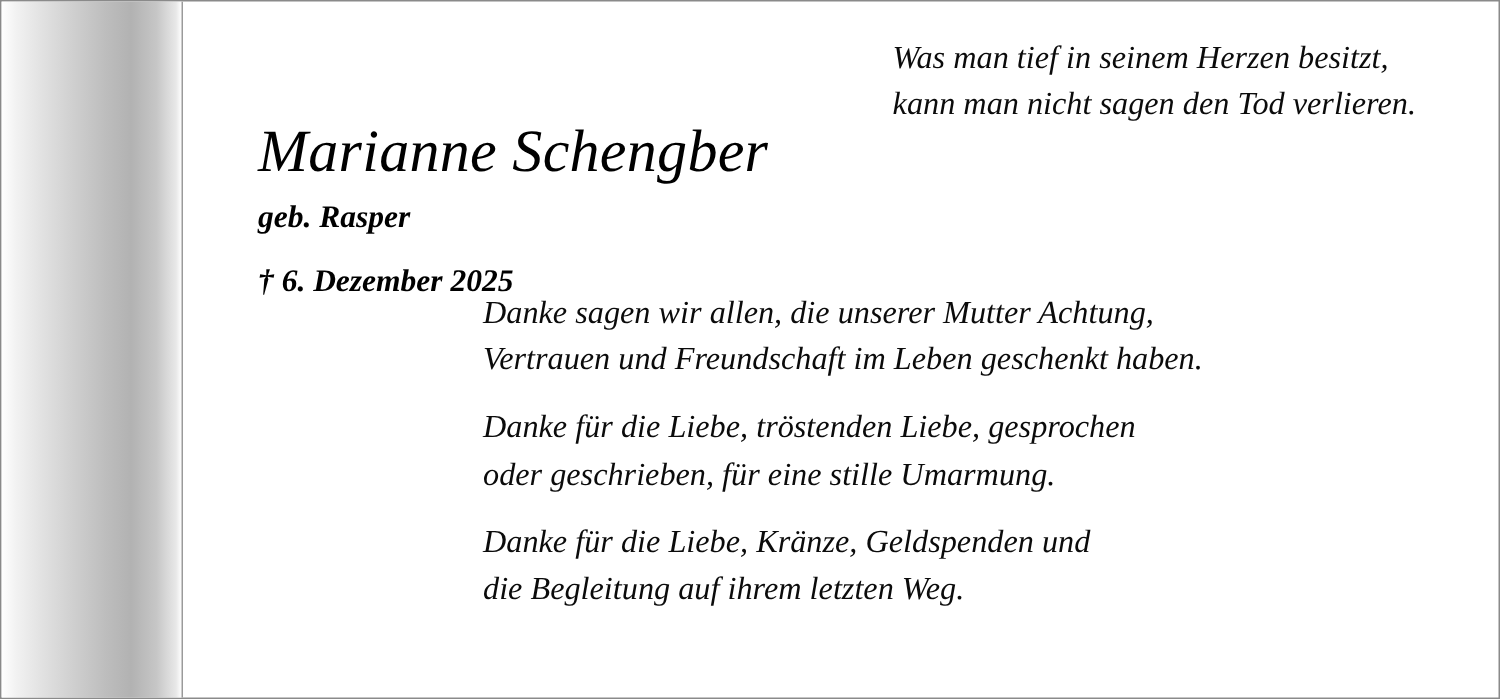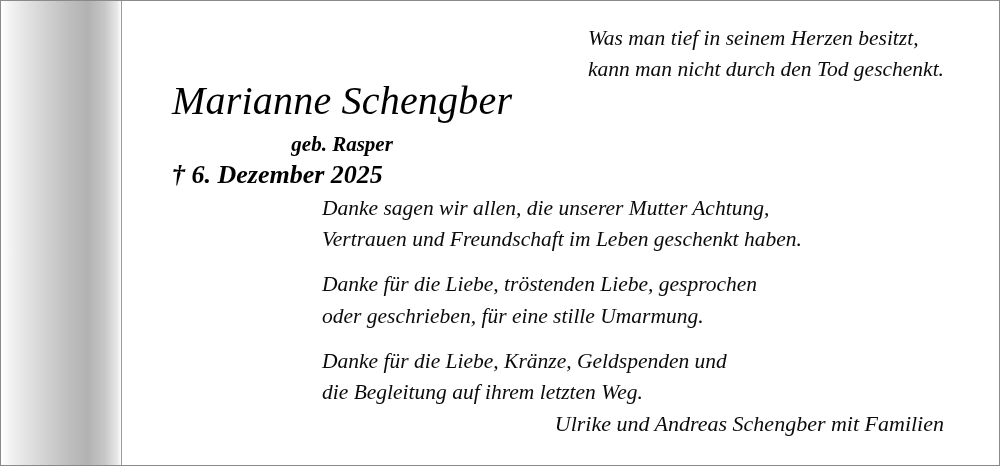--- a/index.html
+++ b/index.html
@@ -85,25 +85,24 @@
     line-height: 1.1;
     letter-spacing: 0.2px;
   }
   .birth-name {
     margin-top: 9px;
     font-size: 21px;
     font-style: italic;
     font-weight: bold;
     color: #000000;
     line-height: 1.2;
-    text-align: center;
   }
   .death-date {
-    margin-top: 2px;
-    font-size: 26px;
+    margin-top: 18px;
+    font-size: 21px;
     font-style: italic;
     font-weight: bold;
     color: #000000;
     line-height: 1.2;
   }
   
   .thanks {
     position: absolute;
     left: 200px;
     top: 192px;
@@ -142,21 +141,21 @@
 
 <div class="notice">
 
   <div class="left-band"></div>
   <div class="band-divider"></div>
 
   <div class="content">
 
     <div class="motto">
       <div>Was man tief in seinem Herzen besitzt,</div>
-      <div>kann man nicht durch den Tod geschenkt.</div>
+      <div>kann man nicht sagen den Tod verlieren.</div>
     </div>
 
     <div class="name-block">
       <div class="deceased-name">Marianne Schengber</div>
       <div class="birth-name">geb. Rasper</div>
       <div class="death-date">† 6. Dezember 2025</div>
     </div>
 
     <div class="thanks">
 
@@ -170,16 +169,15 @@
         <span class="line2">oder geschrieben, für eine stille Umarmung.</span>
       </div>
 
       <div class="para">
         <span class="lead">Danke</span><span> für die Liebe, Kränze, Geldspenden und</span>
         <span class="line2">die Begleitung auf ihrem letzten Weg.</span>
       </div>
 
     </div>
 
-    <div class="signature">Ulrike und Andreas Schengber mit Familien</div>
 
   </div>
 </div>
 
 </body></html>

